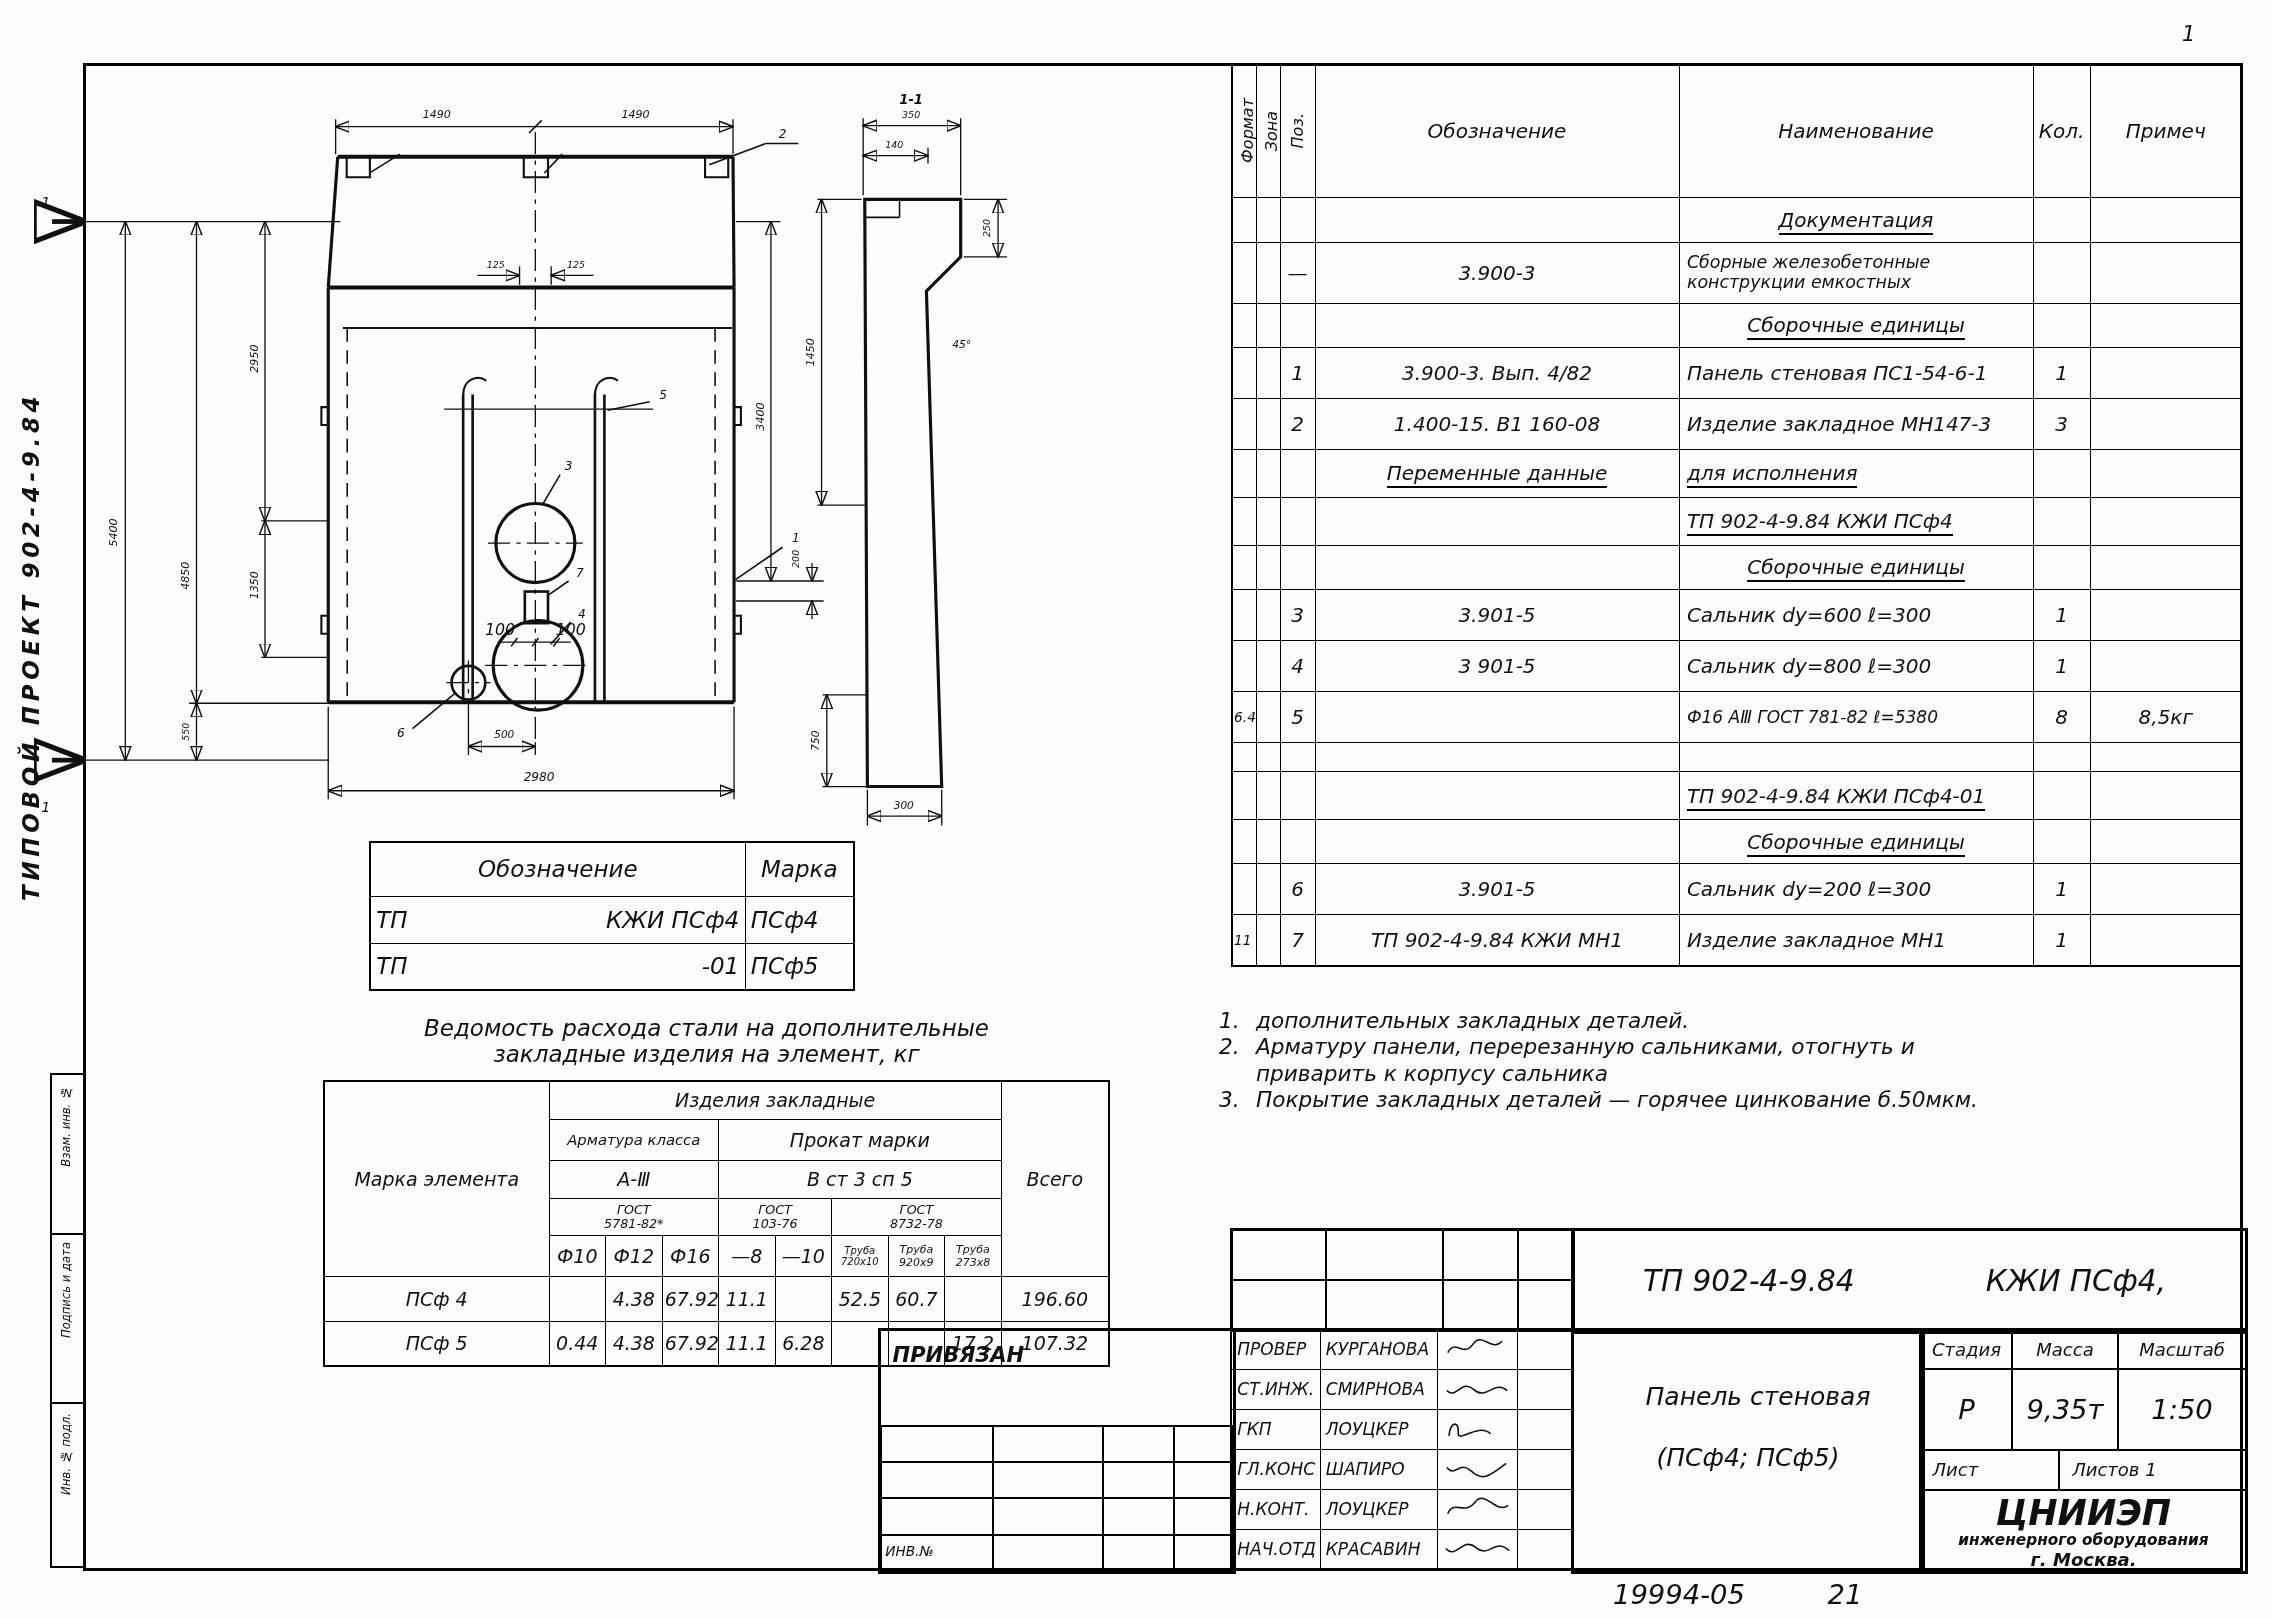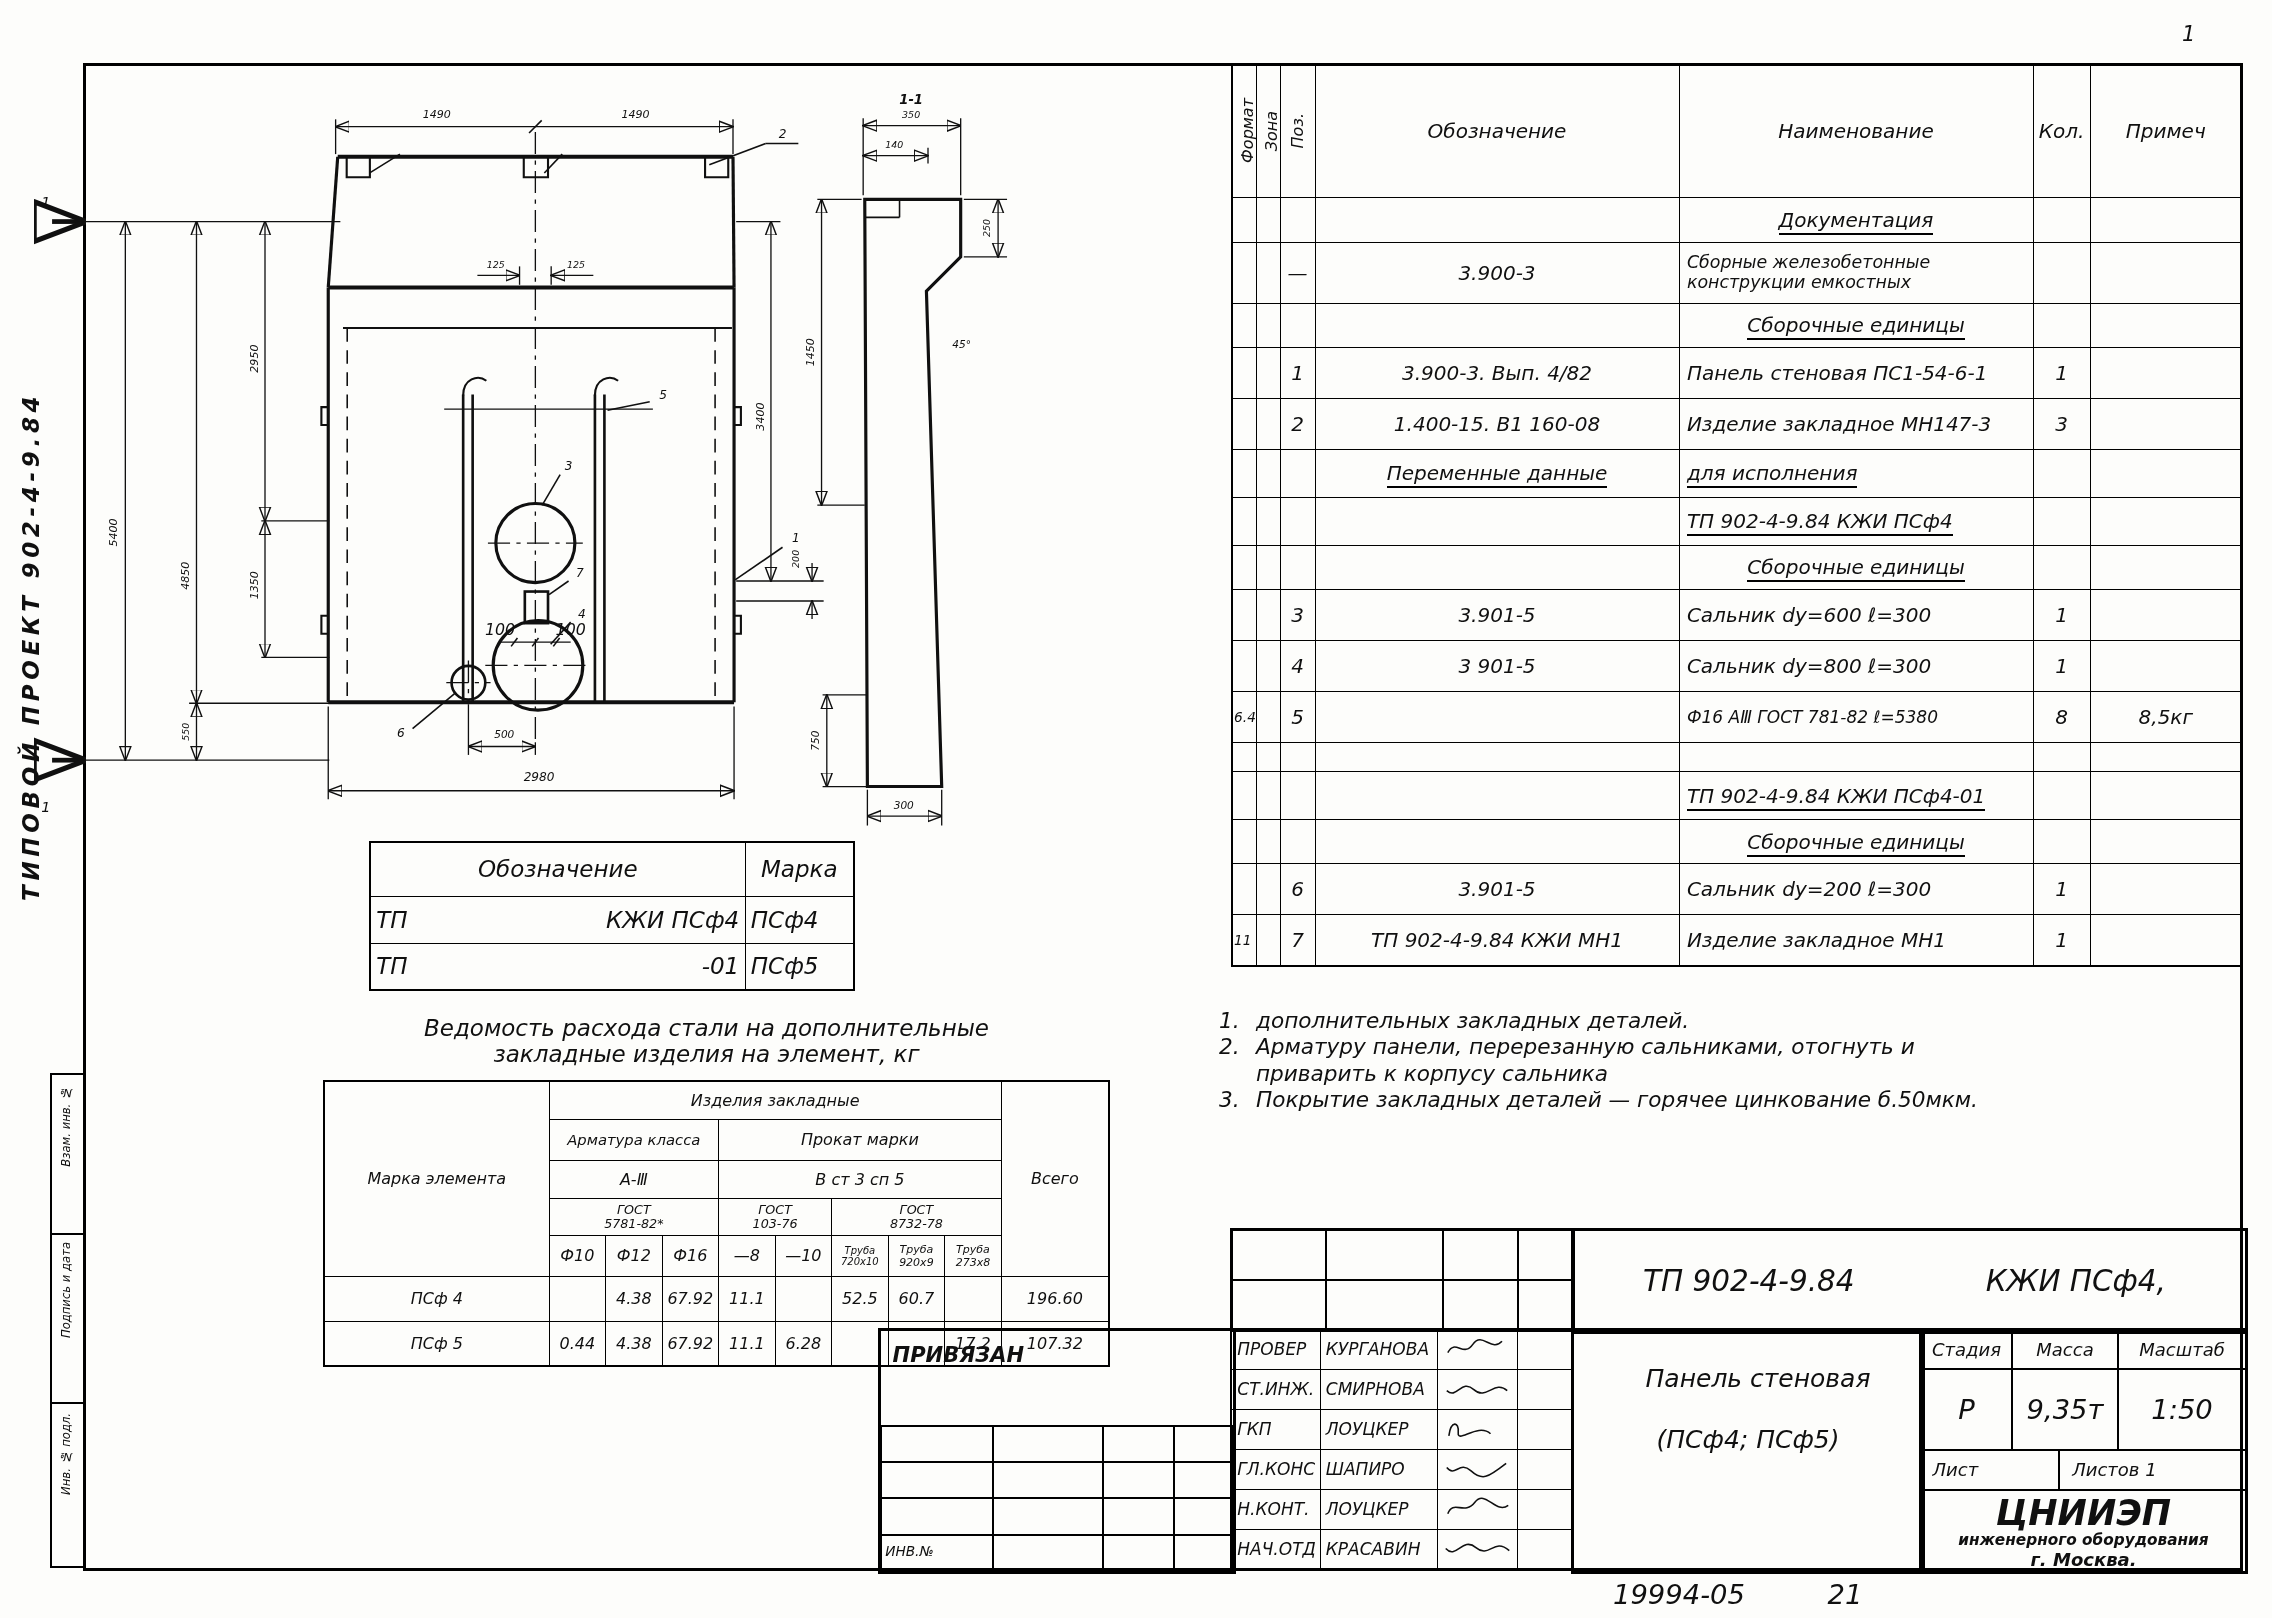--- a/index.html
+++ b/index.html
@@ -12,21 +12,21 @@
   .bb{border:2.6px solid #000;}
   .u{border-bottom:2.1px solid #000;padding-bottom:1.1px;}
   .ctr{text-align:center;}
   .vh{writing-mode:vertical-rl;transform:rotate(180deg);margin:auto;font-size:16px;white-space:nowrap;}
   .vlabel{writing-mode:vertical-rl;transform:rotate(180deg);white-space:nowrap;}
   .f30{font-size:30px;} .f34{font-size:18px;} .f38{font-size:20px;} .f40{font-size:21px;}
   .f44{font-size:23px;} .f48{font-size:25px;} .f52{font-size:27.4px;} .f56{font-size:29.5px;}
   .spec td{font-size:20px;}
   .spec .oc{text-align:center;}
   .spec .nc{padding-left:7.4px;}
-  .steel td{font-size:16px;text-align:center;padding:0 2.1px;}
+  .steel td{font-size:19px;text-align:center;padding:0 2.1px;}
   .sig td{font-size:17px;}
   line,path,rect,circle,polyline{stroke:#101010;fill:none;}
   text{fill:#101010;stroke:none;}
   .s2{stroke-width:2.5px;} .s3{stroke-width:3px;} .s4{stroke-width:4px;}
   .s5{stroke-width:5px;} .s6{stroke-width:6px;} .s7{stroke-width:7.5px;} .s8{stroke-width:9px;}
   .dash{stroke-dasharray:26 16;}
   .dashdot{stroke-dasharray:42 12 8 12;}
 </style>
 </head>
 <body>
@@ -640,21 +640,21 @@
       <td>КРАСАВИН</td>
       <td><svg width="69" height="25" viewBox="0 0 130 48">
               <path d="M4,28 C24,50 36,4 62,26 S96,6 126,32" class="s3"></path>
             </svg></td>
       <td></td>
     </tr>
   </tbody>
     </table>
 
   <div class="abs" style="left:1571px;top:1328px;width:348px;height:240px;border:3.2px solid #000;text-align:center;">
-    <div class="f48" style="margin-top:33px;padding-left:20px;">Панель  стеновая</div>
+    <div class="f48" style="margin-top:51px;padding-left:20px;">Панель  стеновая</div>
     <div class="f48" style="margin-top:32px;">(ПСф4; ПСф5)</div>
   </div>
 
   <div class="abs" style="left:1919px;top:1328px;width:323px;height:240px;border:3.2px solid #000;">
     <div style="display:flex;height:37px;border-bottom:2.1px solid #000;">
       <div class="ctr f34" style="width:89px;border-right:2.1px solid #000;line-height:37px;">Стадия</div>
       <div class="ctr f34" style="width:104px;border-right:2.1px solid #000;line-height:37px;">Масса</div>
       <div class="ctr f34" style="flex:1;line-height:37px;">Масштаб</div>
     </div>
     <div style="display:flex;height:79px;border-bottom:2.1px solid #000;">

